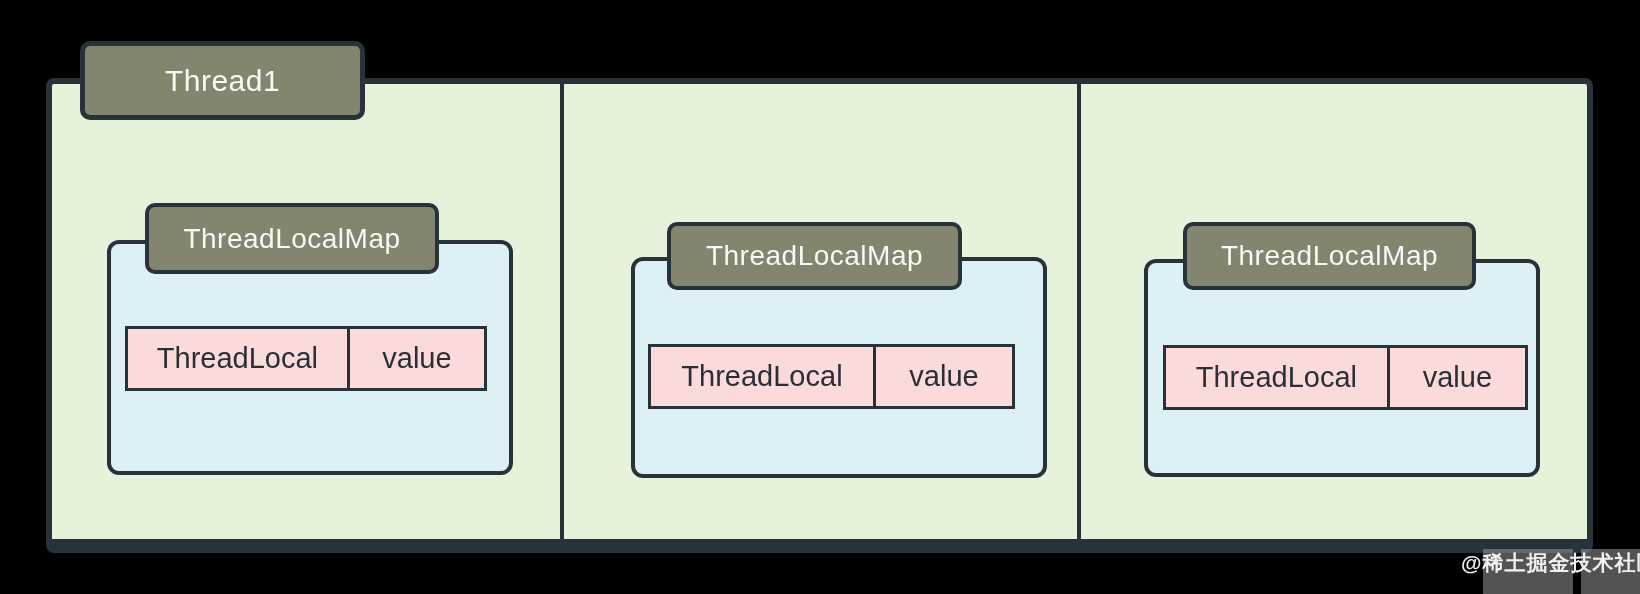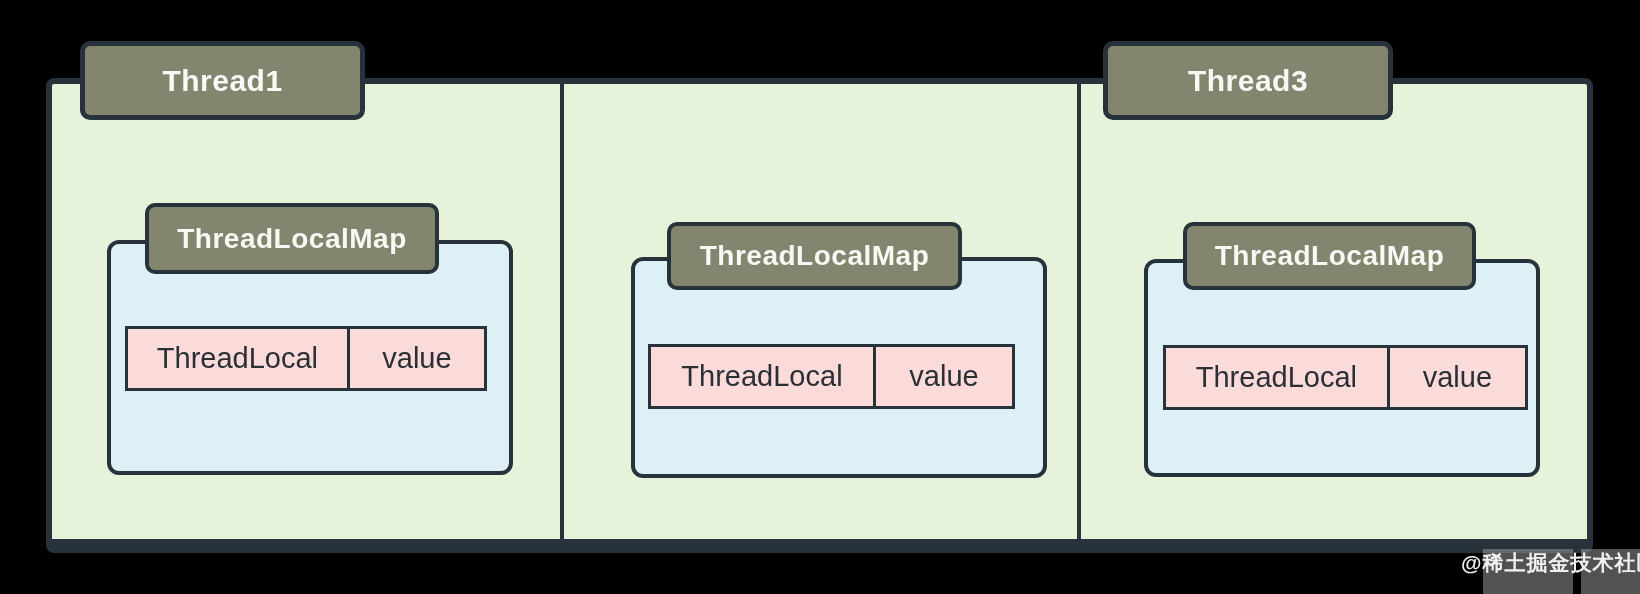--- a/index.html
+++ b/index.html
@@ -24,21 +24,21 @@
   }
   .d1{left:560px}.d2{left:1077px}
   
   .tab{
     position:absolute;display:flex;align-items:center;justify-content:center;
     box-sizing:border-box;
     background:var(--tab-fill,#84856f);
     border:5px solid var(--panel-border,#28323a);
     border-radius:10px;
     color:var(--tab-text,#f8f8f4);
-    font-weight:700;letter-spacing:.5px;
+    font-weight:400;letter-spacing:.5px;
     z-index:5;
   }
   .thread-tab{font-size:30px}
   .t1{left:80px;top:41px;width:285px;height:79px}
   .t2{left:592px;top:41px;width:287px;height:79px}
   .t3{left:1103px;top:41px;width:290px;height:79px}
   .map-tab{font-size:28px;border-width:4px;z-index:4}
   .m1{left:145px;top:203px;width:294px;height:71px}
   .m2{left:667px;top:222px;width:295px;height:68px}
   .m3{left:1183px;top:222px;width:293px;height:68px}
@@ -107,23 +107,20 @@
 
   <div class="map-box b2"></div>
   <div class="tab map-tab m2">
     <span>ThreadLocalMap</span>
   </div>
   <div class="entry e2">
     <div class="cell key">ThreadLocal</div>
     <div class="cell val">value</div>
   </div>
 
-  <div class="tab thread-tab t3">
-    <span>Thread3</span>
-  </div>
   <div class="map-box b3"></div>
   <div class="tab map-tab m3">
     <span>ThreadLocalMap</span>
   </div>
   <div class="entry e3">
     <div class="cell key">ThreadLocal</div>
     <div class="cell val">value</div>
   </div>
 
   <div class="watermark">@稀土掘金技术社区</div>

